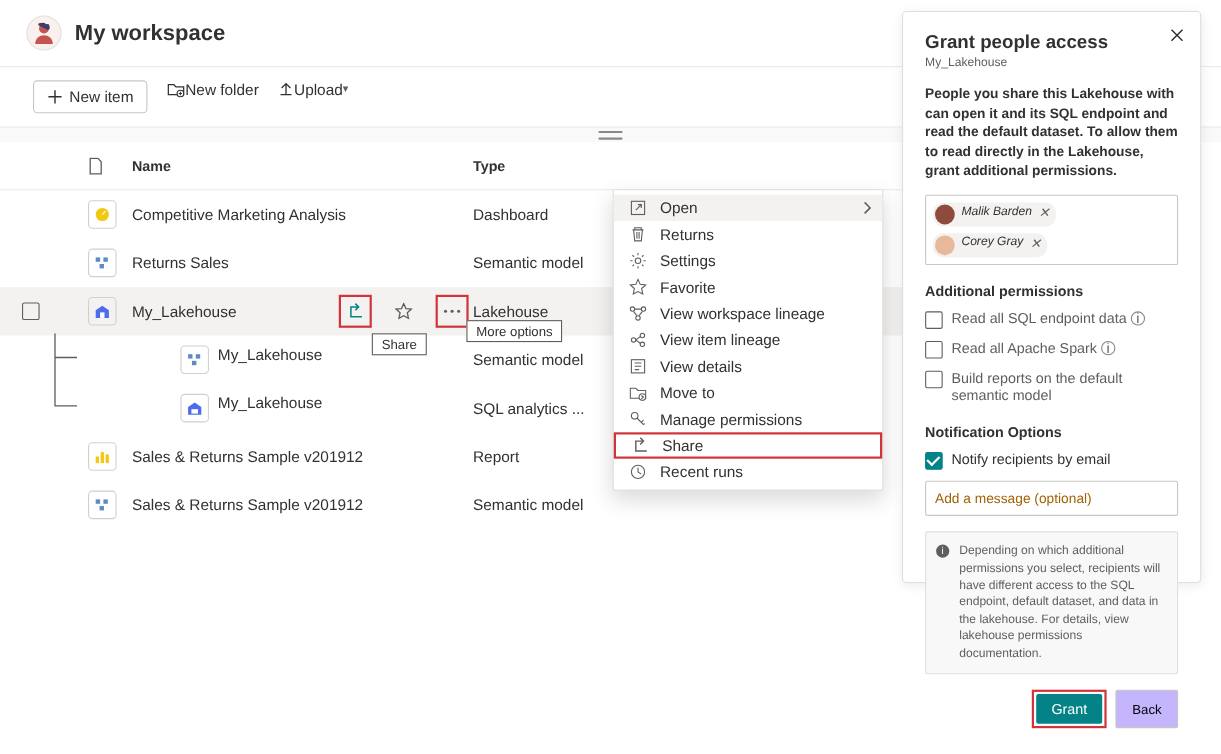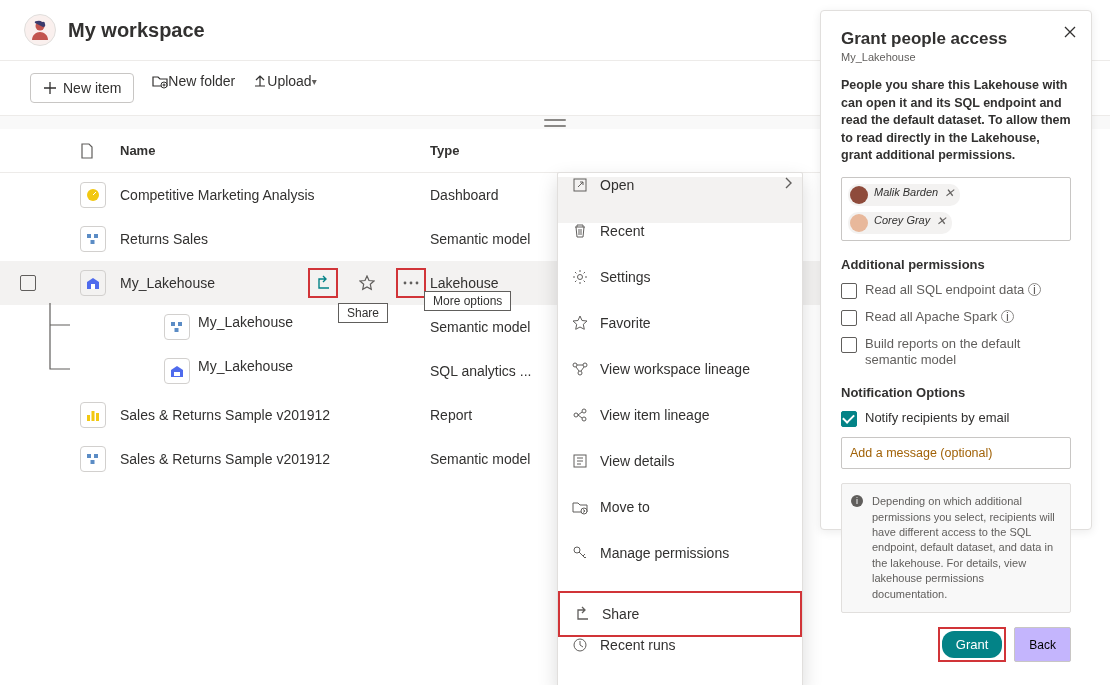--- a/index.html
+++ b/index.html
@@ -116,23 +116,23 @@
     top: 172px;
     width: 246px;
     background: #fff;
     border: 1px solid #e1dfdd;
     box-shadow: 0 8px 20px rgba(0,0,0,0.15);
     padding: 4px 0;
     z-index: 20;
     border-radius: 2px;
   }
   .ctxitem {
-    display: flex; 
+    display: flex; align-items: center;
     padding: 0 14px;
-    height: 46px;
+    height: 24px;
     cursor: pointer;
     position: relative;
     font-size: 14px;
     gap: 12px;
   }
   .ctxitem.hl { background: #f3f2f1; }
   .ctxitem .arrow { position:absolute; right:10px; }
   .ctxitem.redbox-outer{padding:0;}
   .ctxitem.redbox-outer .inner{
     border:2px solid #d13438;
@@ -170,21 +170,21 @@
   .chip .x{color:#605e5c;cursor:pointer;font-size:12px;}
   .sect-head{font-size:13px;font-weight:600;margin-top:16px;}
   .perm-row{display:flex;align-items:flex-start;gap:8px;margin-top:10px;}
   .perm-row .chk{flex-shrink:0;margin-top:1px;}
   .perm-row span{font-size:13px;color:#605e5c;line-height:1.3;}
   .info-i{width:13px;height:13px;border:1px solid #8a8886;border-radius:50%;display:inline-flex;align-items:center;justify-content:center;font-size:9px;color:#8a8886;}
   .msgbox{width:100%;border:1px solid #c8c6c4;border-radius:2px;padding:8px;font-size:12.5px;color:#a16207;height:68px;margin-top:10px;}
   .infobox{background:#f8f8f8;border:1px solid #e1dfdd;border-radius:2px;padding:10px 10px 10px 30px;font-size:11px;color:#605e5c;line-height:1.4;margin-top:14px;position:relative;}
   .infobox .ii{position:absolute;left:8px;top:10px;}
   .panel-footer{margin-top:auto;display:flex;justify-content:flex-end;gap:8px;padding-top:14px;}
-  .btn-grant{background:#038387;color:#fff;border:none;padding:6px 14px;font-size:13px;border-radius:12px;cursor:pointer;}
+  .btn-grant{background:#038387;color:#fff;border:none;padding:6px 14px;font-size:13px;border-radius:2px;cursor:pointer;}
   .grant-wrap{border:2px solid #d13438;padding:2px;}
   .btn-back{background:#c4b5fd;border:1px solid #c8c6c4;padding:6px 14px;font-size:12px;border-radius:2px;cursor:pointer;}
   svg{display:block;}
 </style>
 </head>
 <body>
 
 <div class="header">
   <div class="avatar">
     <svg width="22" height="22" viewBox="0 0 22 22">
@@ -379,21 +379,21 @@
       </svg>
     <span>Open</span>
     <svg class="arrow" width="8" height="12" viewBox="0 0 8 12">
         <path d="M2 1l5 5-5 5" fill="none" stroke="#605e5c" stroke-width="1.4"></path>
       </svg>
   </div>
   <div class="ctxitem">
     <svg width="16" height="16" viewBox="0 0 16 16">
         <path d="M3 4h10M5 4V2h6v2M4 4l1 10h6l1-10M7 6v6M9 6v6" fill="none" stroke="#605e5c"></path>
       </svg>
-    <span>Recent</span>
+    <span>Returns</span>
   </div>
   <div class="ctxitem">
     <svg width="16" height="16" viewBox="0 0 16 16">
         <circle cx="8" cy="8" r="2.5" fill="none" stroke="#605e5c"></circle>
         <path d="M8 1v2M8 13v2M1 8h2M13 8h2M3 3l1.4 1.4M11.6 11.6L13 13M3 13l1.4-1.4M11.6 4.4L13 3" stroke="#605e5c"></path>
       </svg>
     <span>Settings</span>
   </div>
   <div class="ctxitem">
     <svg width="16" height="16" viewBox="0 0 16 16">

